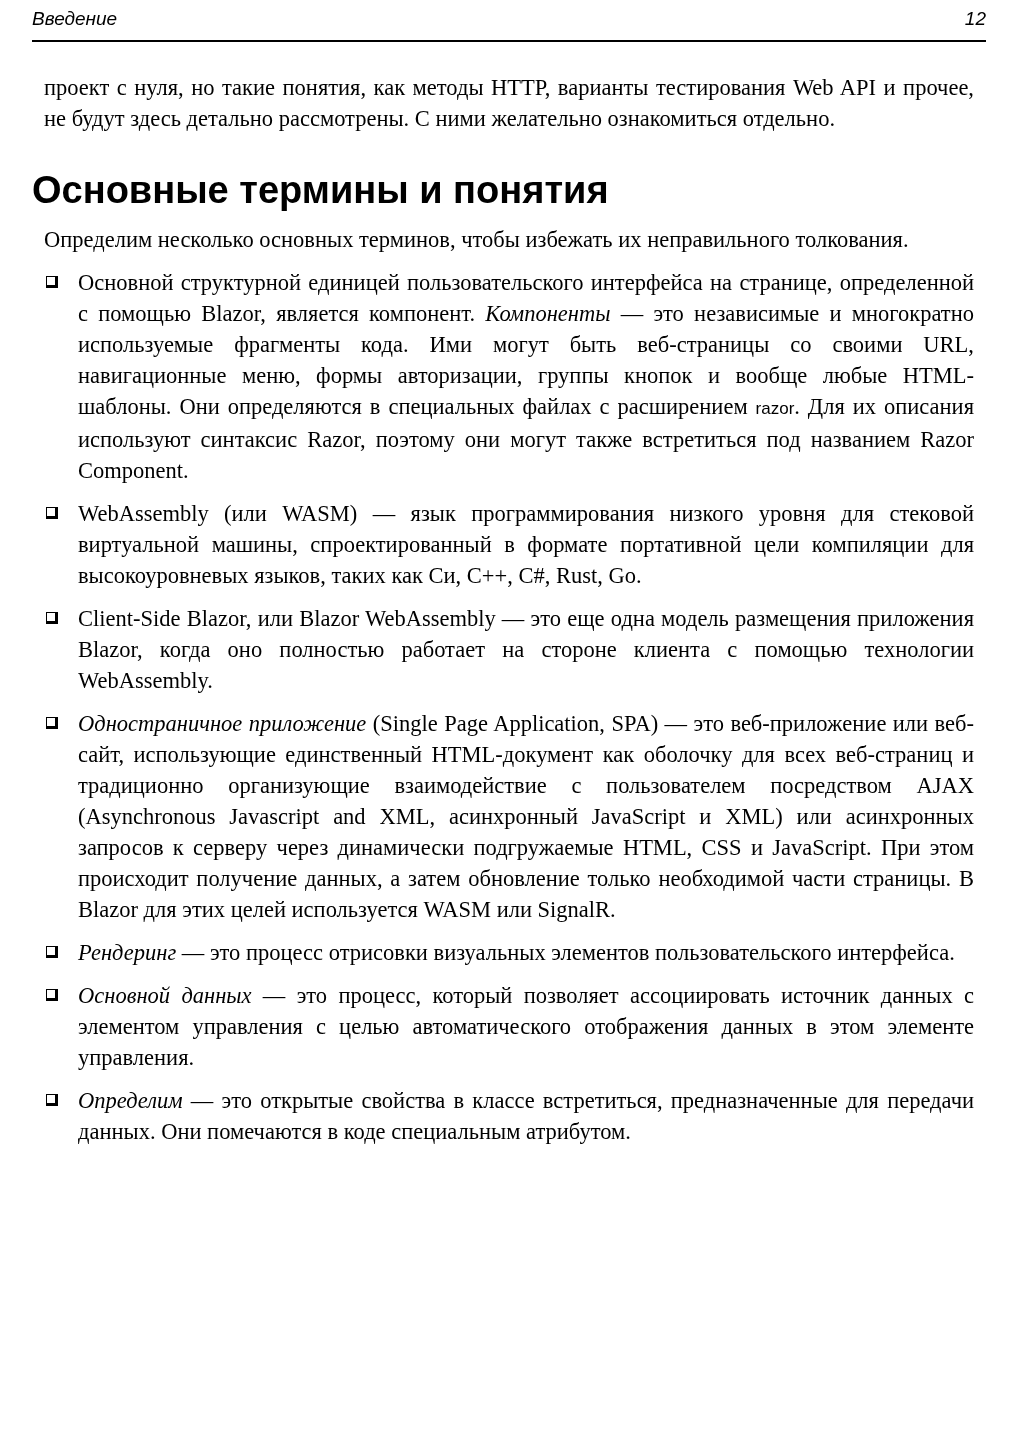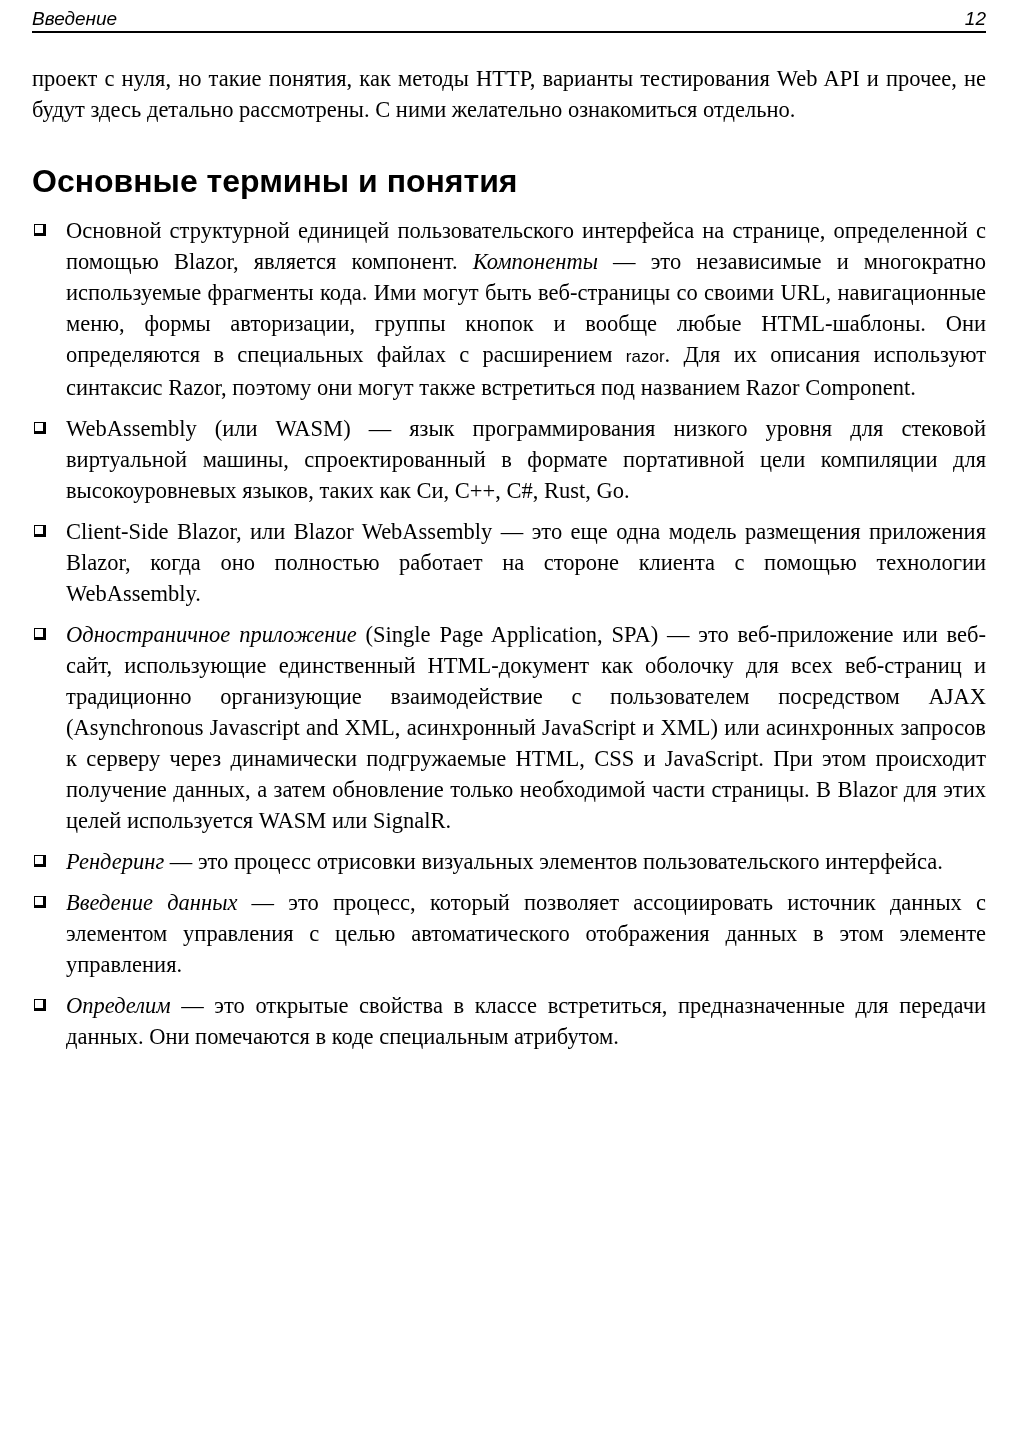--- a/index.html
+++ b/index.html
@@ -1,30 +1,30 @@
 <!DOCTYPE html>
 <html><head>
 <meta charset="utf-8">
 <style>
   html, body { margin:0; padding:0; background:#ffffff; }
   body { width:1014px; height:1449px; position:relative; overflow:hidden; color:#000; }
   .page { position:absolute; left:32px; top:0; width:954px; }
   .running-header {
     position:relative; height:30px; border-bottom:2px solid #000;
     font-family:"Liberation Sans", sans-serif; font-style:italic; font-size:19px;
-    display:flex; justify-content:space-between; align-items:flex-end; padding-bottom:1px;
+    display:flex; justify-content:space-between; align-items:flex-end; padding-bottom:10px;
   }
   .running-header span { line-height:22px; }
   .body-text {
     font-family:"Liberation Serif", serif; font-size:22.5px; line-height:31px;
-    text-align:justify; margin:0;
+    text-align:justify; margin:12px;
   }
   .intro { margin-top:30px; }
   h2 {
-    font-family:"Liberation Sans", sans-serif; font-weight:bold; font-size:32px;
+    font-family:"Liberation Sans", sans-serif; font-weight:bold; font-size:38px;
     margin:36px 0 14px 0; line-height:40px;
   }
   .defs { list-style:none; margin:10px 0 0 0; padding:0; }
   .defs li { position:relative; padding-left:34px; margin-bottom:10px; }
   .bullet {
     position:absolute; left:2px; top:9px; width:12px; height:12px;
     border:1.5px solid #000; border-right-width:3px; border-bottom-width:3px; box-sizing:border-box;
   }
   .mono { font-family:"Liberation Sans", sans-serif; font-size:17px; }
   em { font-style:italic; }
@@ -35,20 +35,21 @@
 <div class="page">
   <div class="running-header">
     <span>Введение</span>
     <span>12</span>
   </div>
 
   <p class="body-text intro">проект с нуля, но такие понятия, как методы HTTP, варианты тестирования Web API и прочее, не будут здесь детально рассмотрены. С ними желательно ознакомиться отдельно.</p>
 
   <h2>Основные термины и понятия</h2>
 
+  <p class="body-text">Определим несколько основных терминов, чтобы избежать их неправильного толкования.</p>
 
   <ul class="defs">
     <li class="body-text">
       <span class="bullet"></span><span>Основной структурной единицей пользовательского интерфейса на странице, определенной с помощью Blazor, является компонент. </span><em>Компоненты</em><span> — это независимые и многократно используемые фрагменты кода. Ими могут быть веб-страницы со своими URL, навигационные меню, формы авторизации, группы кнопок и вообще любые HTML-шаблоны. Они определяются в специальных файлах с расширением </span><span class="mono">razor</span><span>. Для их описания используют синтаксис Razor, поэтому они могут также встретиться под названием Razor Component.</span>
     </li>
     <li class="body-text">
       <span class="bullet"></span><em></em>
     </li>
     <li class="body-text">
       <span class="bullet"></span><em></em><span>WebAssembly (или WASM) — язык программирования низкого уровня для стековой виртуальной машины, спроектированный в формате портативной цели компиляции для высокоуровневых языков, таких как Си, C++, C#, Rust, Go.</span>
@@ -56,19 +57,19 @@
     <li class="body-text">
       <span class="bullet"></span><em></em><span>Client-Side Blazor, или Blazor WebAssembly — это еще одна модель размещения приложения Blazor, когда оно полностью работает на стороне клиента с помощью технологии WebAssembly.</span>
     </li>
     <li class="body-text">
       <span class="bullet"></span><em>Одностраничное приложение</em><span> (Single Page Application, SPA) — это веб-приложение или веб-сайт, использующие единственный HTML-документ как оболочку для всех веб-страниц и традиционно организующие взаимодействие с пользователем посредством AJAX (Asynchronous Javascript and XML, асинхронный JavaScript и XML) или асинхронных запросов к серверу через динамически подгружаемые HTML, CSS и JavaScript. При этом происходит получение данных, а затем обновление только необходимой части страницы. В Blazor для этих целей используется WASM или SignalR.</span>
     </li>
     <li class="body-text">
       <span class="bullet"></span><em>Рендеринг</em><span> — это процесс отрисовки визуальных элементов пользовательского интерфейса.</span>
     </li>
     <li class="body-text">
-      <span class="bullet"></span><em>Введение данных</em><span> — это процесс, который позволяет ассоциировать источник данных с элементом управления с целью автоматического отображения данных в этом элементе управления.</span>
+      <span class="bullet"></span><em>Основной данных</em><span> — это процесс, который позволяет ассоциировать источник данных с элементом управления с целью автоматического отображения данных в этом элементе управления.</span>
     </li>
     <li class="body-text">
       <span class="bullet"></span><em>Определим</em><span> — это открытые свойства в классе встретиться, предназначенные для передачи данных. Они помечаются в коде специальным атрибутом.</span>
     </li>
   </ul>
 </div>
 
 </body></html>

